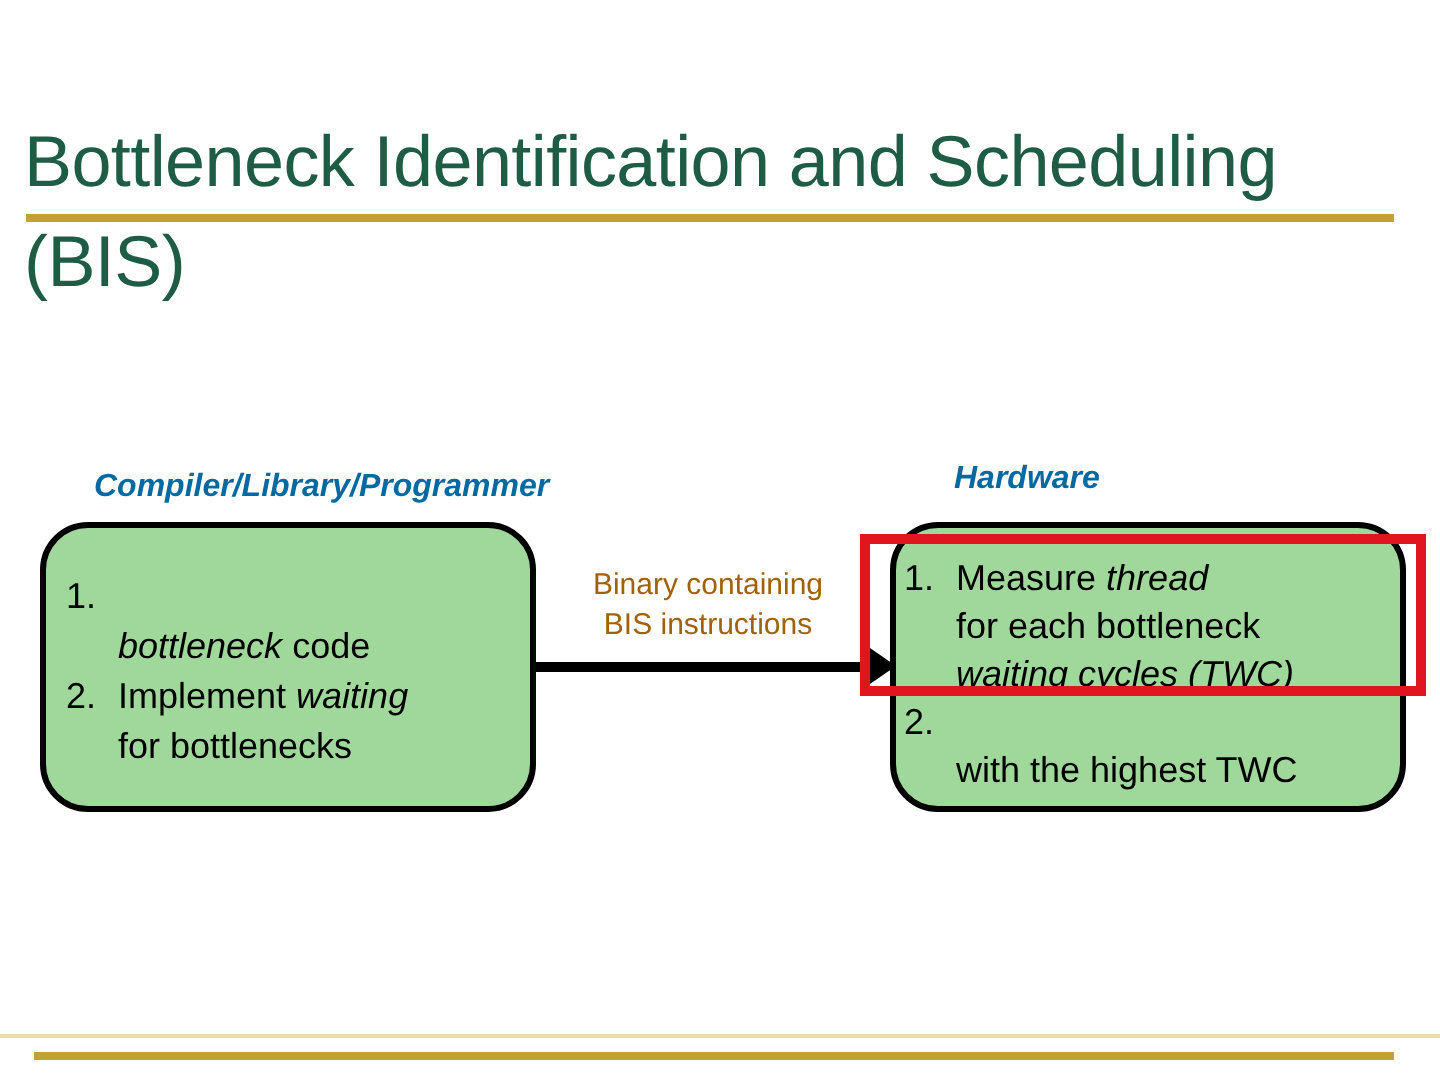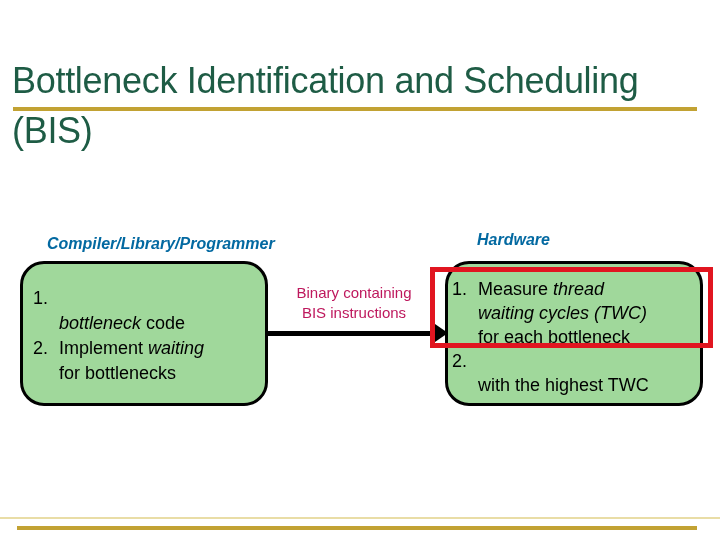--- a/index.html
+++ b/index.html
@@ -28,21 +28,21 @@
   .num{flex:0 0 26px;}
   .indent{padding-left:26px;}
   .it{font-style:italic;}
 
   
   .arrow-line{left:267px;top:295px;width:170px;height:5px;background:#000;z-index:3;}
   .arrow-head{left:435px;top:288px;width:0;height:0;z-index:3;
               border-top:9px solid transparent;border-bottom:9px solid transparent;
               border-left:13px solid #000;}
   .arrow-label{left:278px;top:247px;width:152px;text-align:center;font-size:15px;
-               line-height:20px;color:#be185d;z-index:3;}
+               line-height:20px;color:#a16207;z-index:3;}
   .arrow-label .bold{font-weight:normal;}
 
   
   .red-rect{left:430px;top:231px;width:283px;height:81px;border:5px solid #e11520;
             box-sizing:border-box;background:transparent;z-index:4;}
 
   
   .footer-thin-line{left:0;top:481px;width:720px;height:2px;background:#e9dda6;z-index:1;}
   .footer-thick-line{left:17px;top:490px;width:680px;height:4px;background:#c2a233;z-index:1;}
   .page-number{left:654px;top:504px;font-family:"Liberation Serif", serif;
@@ -81,22 +81,22 @@
 </div>
 <div class="abs arrow-line"></div>
 <div class="abs arrow-head"></div>
 
 <div class="abs green-box box-right"></div>
 <div class="abs box-text" style="left:452px;top:241px;width:250px;font-size:18px;line-height:24px;z-index:3;">
   <div class="row">
     <span class="num">1.</span>
     <span><span>Measure </span><span class="it">thread</span></span>
   </div>
+  <div class="indent">for each bottleneck</div>
   <div class="indent it">waiting cycles (TWC)</div>
-  <div class="indent">for each bottleneck</div>
   <div class="row">
     <span class="num">2.</span>
   </div>
   <div class="indent">with the highest TWC</div>
 </div>
 
 <div class="abs red-rect"></div>
 
 <div class="abs footer-thin-line"></div>
 <div class="abs footer-thick-line"></div>

